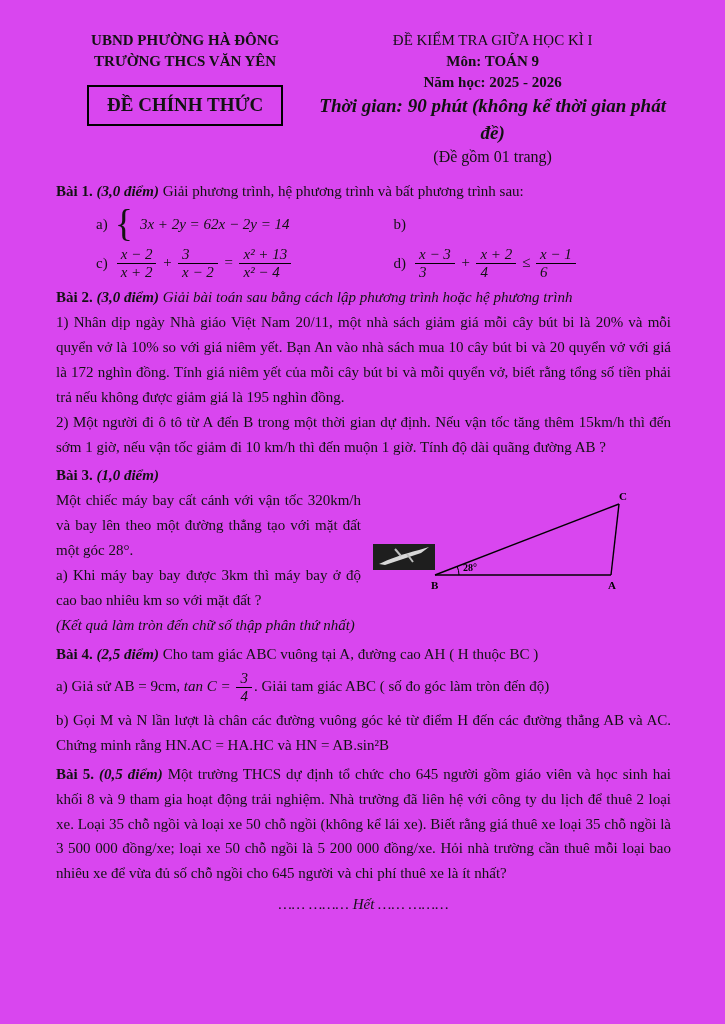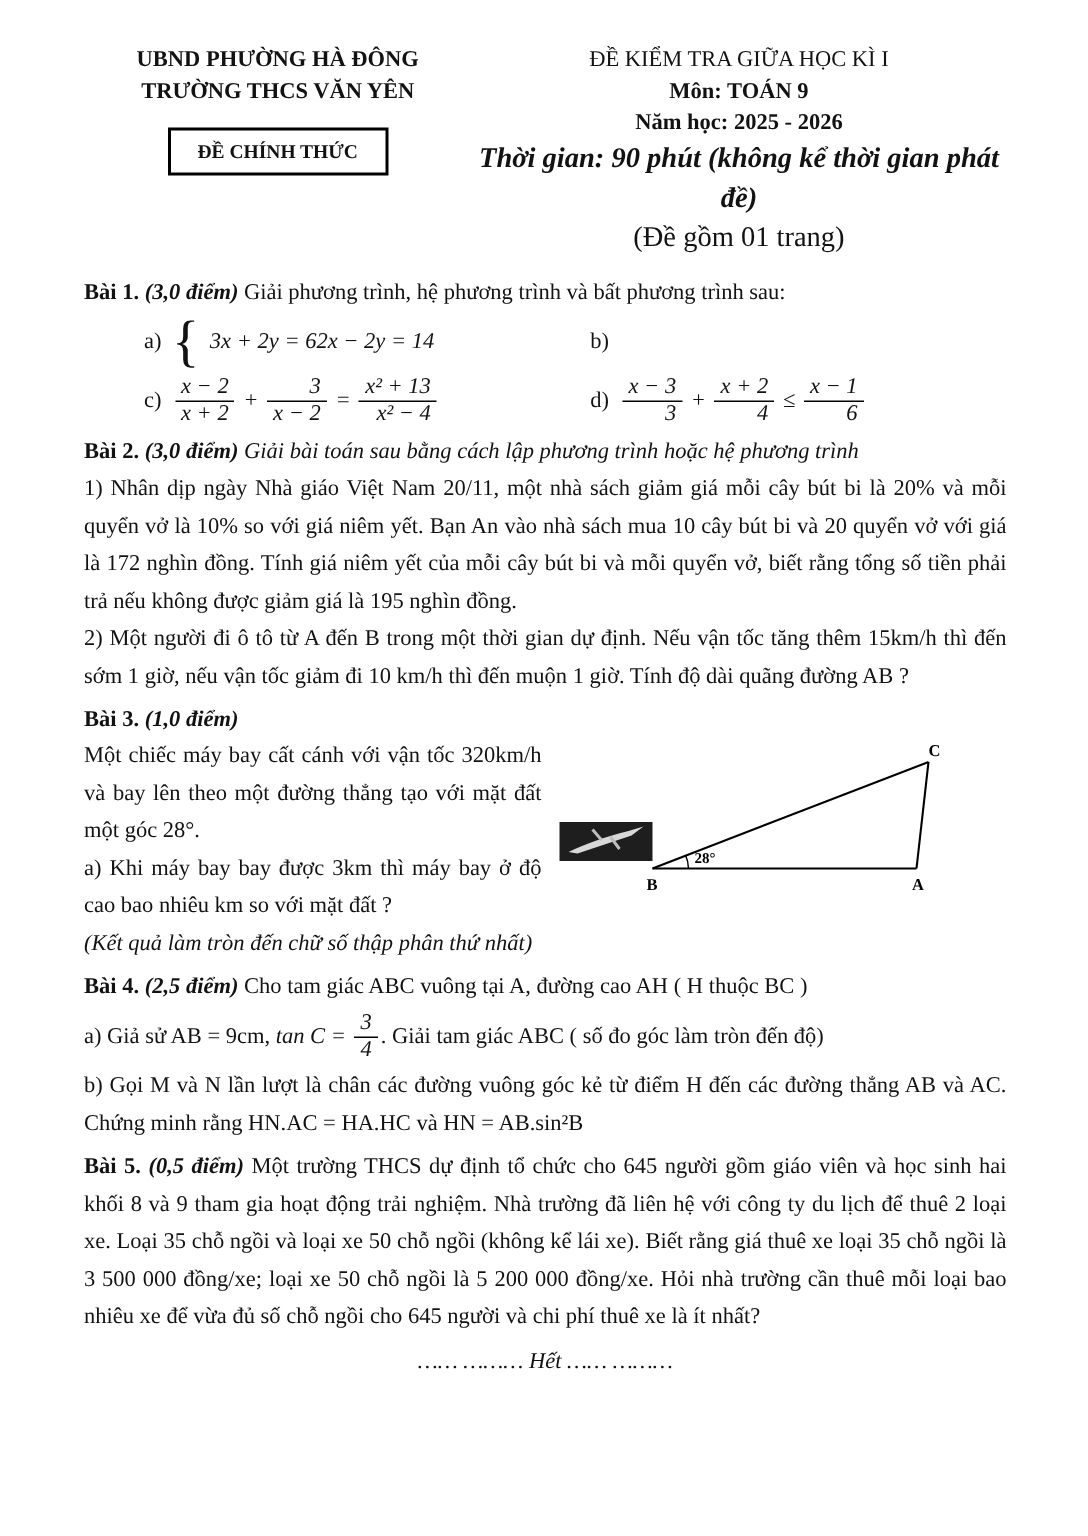--- a/index.html
+++ b/index.html
@@ -1,43 +1,43 @@
 <!DOCTYPE html>
 <html><head>
 <meta charset="utf-8">
 <style>
   html,body{margin:0;padding:0;background:#e8e8e8;}
   .page{
-    width:725px;height:1024px;box-sizing:border-box;background:#ffffff;
+    width:725px;height:1024px;box-sizing:border-box;background:#d946ef;
     margin:0 auto;padding:30px 54px 10px 56px;overflow:hidden;
     font-family:"Liberation Serif","DejaVu Serif",serif;color:#121212;
     font-size:15px;line-height:1.66;
   }
   p{margin:0;text-align:justify;}
   .b{font-weight:bold;}
   .it{font-style:italic;}
   .bi{font-weight:bold;font-style:italic;}
 
   
   .hdr{display:flex;line-height:1.4;}
   .hdr-left{width:42%;text-align:center;}
   .hdr-right{width:58%;text-align:center;}
   .org{font-weight:bold;font-size:15px;}
   .badge{display:inline-block;border:2px solid #000;padding:5px 18px;
-         font-weight:bold;font-size:13px;margin-top:13px;}
+         font-weight:bold;font-size:19px;margin-top:13px;}
   .exam-title{font-weight:normal;font-size:15px;}
   .sub{font-weight:bold;font-size:15px;}
   .dur{font-weight:bold;font-style:italic;font-size:19px;}
-  .pgn{font-size:19px;}
+  .pgn{font-size:16px;}
 
   .sec{margin-top:4px;}
 
   
   .math{font-style:italic;font-family:"Liberation Serif",serif;}
-  .frac{display:inline-block;text-align:right;vertical-align:middle;
+  .frac{display:inline-block;text-align:left;vertical-align:middle;
         line-height:1.15;padding:0 2px;font-style:italic;}
   .frac .fn{display:block;border-bottom:1px solid #000;padding:0 4px;}
   .frac .fd{display:block;padding:0 4px;}
   .eq-row{display:flex;align-items:center;margin:4px 0;}
   .eq-a{width:50%;padding-left:40px;box-sizing:border-box;display:flex;align-items:center;gap:7px;}
   .eq-b{width:50%;padding-left:30px;box-sizing:border-box;display:flex;align-items:center;gap:7px;}
   .brace{font-size:38px;line-height:0.9;font-weight:400;transform:translateY(-1px);}
   .sys{display:inline-flex;line-height:1.45;align-items:center;}
   .qlbl{font-style:normal;}
 

